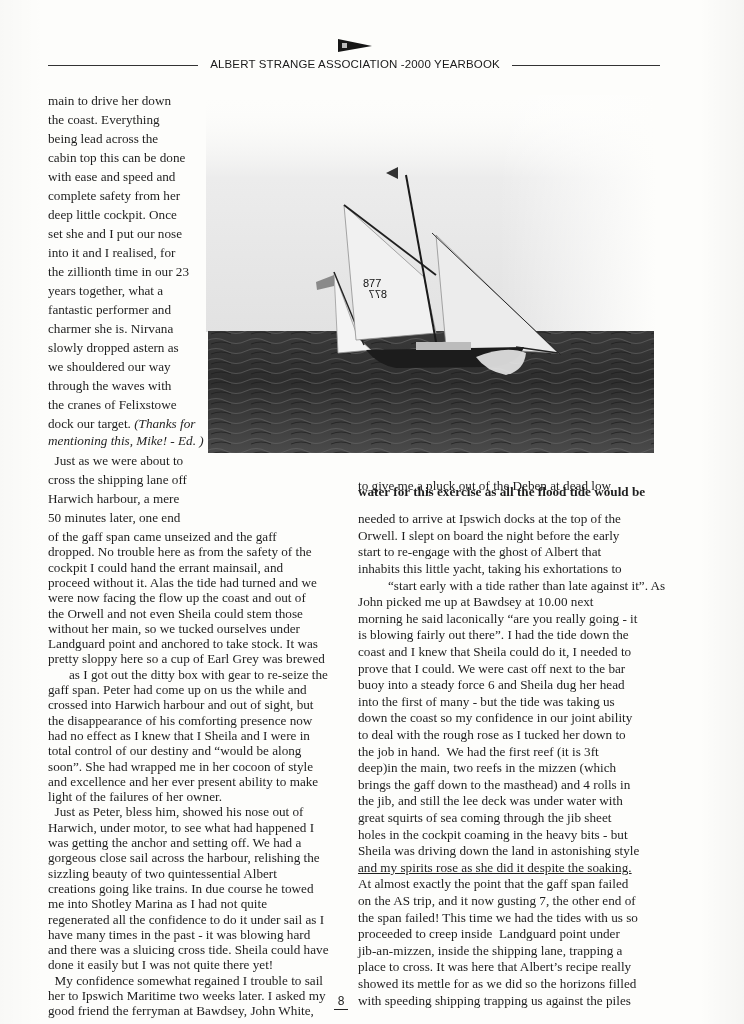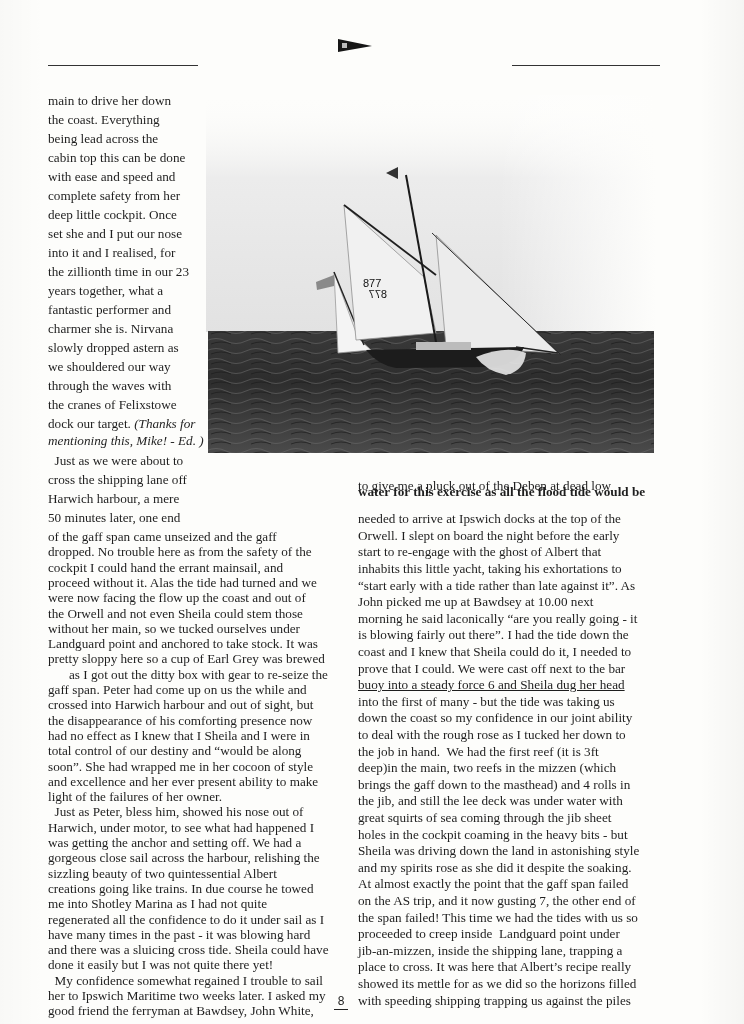--- a/index.html
+++ b/index.html
@@ -51,20 +51,21 @@
 
 <div class="page-shade"></div>
 
 <svg class="pennant" viewBox="0 0 36 14">
   <polygon points="2,1 36,8 2,14" fill="#161616"></polygon>
   <rect x="6" y="5" width="5" height="5" fill="#bbb"></rect>
 </svg>
 
 <div class="header">
   <div class="rule-left"></div>
+  <div class="title">ALBERT STRANGE ASSOCIATION -2000 YEARBOOK</div>
   <div class="rule-right"></div>
 </div>
 
 <div class="photo">
   <svg width="450" height="360" viewBox="0 0 450 360">
     <defs>
       <linearGradient id="sky" x1="0" y1="0" x2="0" y2="1">
         <stop offset="0" stop-color="#fdfdfb" stop-opacity="0"></stop>
         <stop offset="0.35" stop-color="#ececec"></stop>
         <stop offset="1" stop-color="#e2e2e2"></stop>
@@ -182,38 +183,38 @@
     <div class="ln col-w" style="top: 1001.3px; white-space: pre;">good friend the ferryman at Bawdsey, John White,</div>
   </div>
 
 <div id="rightcol">
     <div class="ln col-b" style="top: 476px; white-space: pre;">to give me a pluck out of the Deben at dead low</div>
     <div class="ln col-b" style="top: 482px; white-space: pre; font-weight: bold;">water for this exercise as all the flood tide would be</div>
     <div class="ln col-b" style="top: 509.2px; white-space: pre;">needed to arrive at Ipswich docks at the top of the</div>
     <div class="ln col-b" style="top: 525.8px; white-space: pre;">Orwell. I slept on board the night before the early</div>
     <div class="ln col-b" style="top: 542.4px; white-space: pre;">start to re-engage with the ghost of Albert that</div>
     <div class="ln col-b" style="top: 559px; white-space: pre;">inhabits this little yacht, taking his exhortations to</div>
-    <div class="ln col-b" style="top: 575.6px; white-space: pre;">“start early with a tide rather than late against it”. As</div>
+    <div class="ln col-b" style="top: 575.6px; white-space: pre; margin-left: 30px;">“start early with a tide rather than late against it”. As</div>
     <div class="ln col-b" style="top: 592.2px; white-space: pre;">John picked me up at Bawdsey at 10.00 next</div>
     <div class="ln col-b" style="top: 608.8px; white-space: pre;">morning he said laconically “are you really going - it</div>
     <div class="ln col-b" style="top: 625.4px; white-space: pre;">is blowing fairly out there”. I had the tide down the</div>
     <div class="ln col-b" style="top: 642px; white-space: pre;">coast and I knew that Sheila could do it, I needed to</div>
     <div class="ln col-b" style="top: 658.6px; white-space: pre; text-align: right;">prove that I could. We were cast off next to the bar</div>
-    <div class="ln col-b" style="top: 675.2px; white-space: pre; text-decoration: underline;">buoy into a steady force 6 and Sheila dug her head</div>
+    <div class="ln col-b" style="top: 675.2px; white-space: pre;">buoy into a steady force 6 and Sheila dug her head</div>
     <div class="ln col-b" style="top: 691.8px; white-space: pre;">into the first of many - but the tide was taking us</div>
     <div class="ln col-b" style="top: 708.4px; white-space: pre;">down the coast so my confidence in our joint ability</div>
     <div class="ln col-b" style="top: 725px; white-space: pre; text-align: right;">to deal with the rough rose as I tucked her down to</div>
     <div class="ln col-b" style="top: 741.6px; white-space: pre;">the job in hand.  We had the first reef (it is 3ft</div>
     <div class="ln col-b" style="top: 758.2px; white-space: pre;">deep)in the main, two reefs in the mizzen (which</div>
     <div class="ln col-b" style="top: 774.8px; white-space: pre;">brings the gaff down to the masthead) and 4 rolls in</div>
     <div class="ln col-b" style="top: 791.4px; white-space: pre;">the jib, and still the lee deck was under water with</div>
     <div class="ln col-b" style="top: 808px; white-space: pre;">great squirts of sea coming through the jib sheet</div>
     <div class="ln col-b" style="top: 824.6px; white-space: pre;">holes in the cockpit coaming in the heavy bits - but</div>
     <div class="ln col-b" style="top: 841.2px; white-space: pre;">Sheila was driving down the land in astonishing style</div>
-    <div class="ln col-b" style="top: 857.8px; white-space: pre;">and my spirits rose as she did it despite the soaking.</div>
+    <div class="ln col-b" style="top: 857.8px; white-space: pre; text-decoration: underline;">and my spirits rose as she did it despite the soaking.</div>
     <div class="ln col-b" style="top: 874.4px; white-space: pre;">At almost exactly the point that the gaff span failed</div>
     <div class="ln col-b" style="top: 891px; white-space: pre;">on the AS trip, and it now gusting 7, the other end of</div>
     <div class="ln col-b" style="top: 907.6px; white-space: pre;">the span failed! This time we had the tides with us so</div>
     <div class="ln col-b" style="top: 924.2px; white-space: pre;">proceeded to creep inside  Landguard point under</div>
     <div class="ln col-b" style="top: 940.8px; white-space: pre;">jib-an-mizzen, inside the shipping lane, trapping a</div>
     <div class="ln col-b" style="top: 957.4px; white-space: pre;">place to cross. It was here that Albert’s recipe really</div>
     <div class="ln col-b" style="top: 974px; white-space: pre;">showed its mettle for as we did so the horizons filled</div>
     <div class="ln col-b" style="top: 990.6px; white-space: pre;">with speeding shipping trapping us against the piles</div>
   </div>
 

